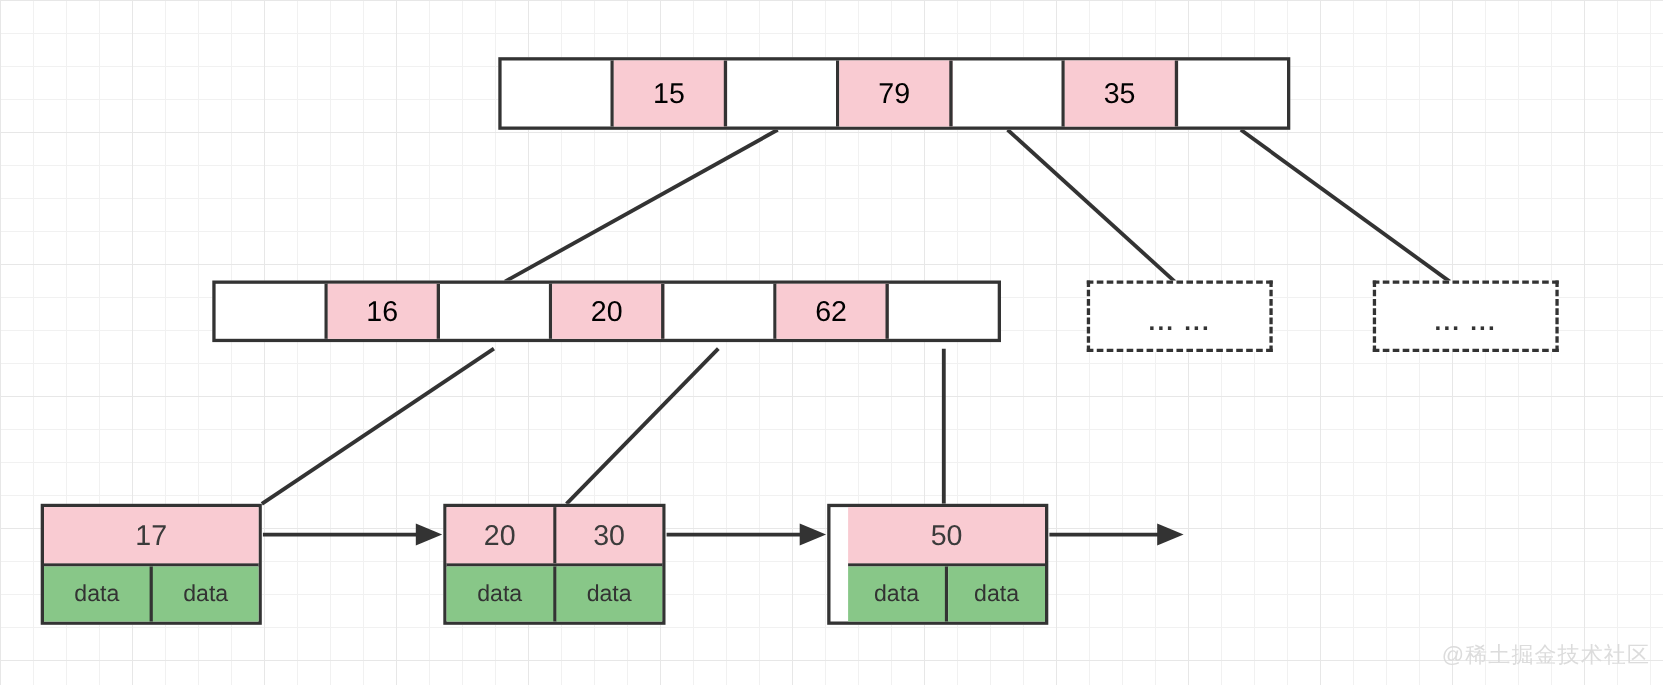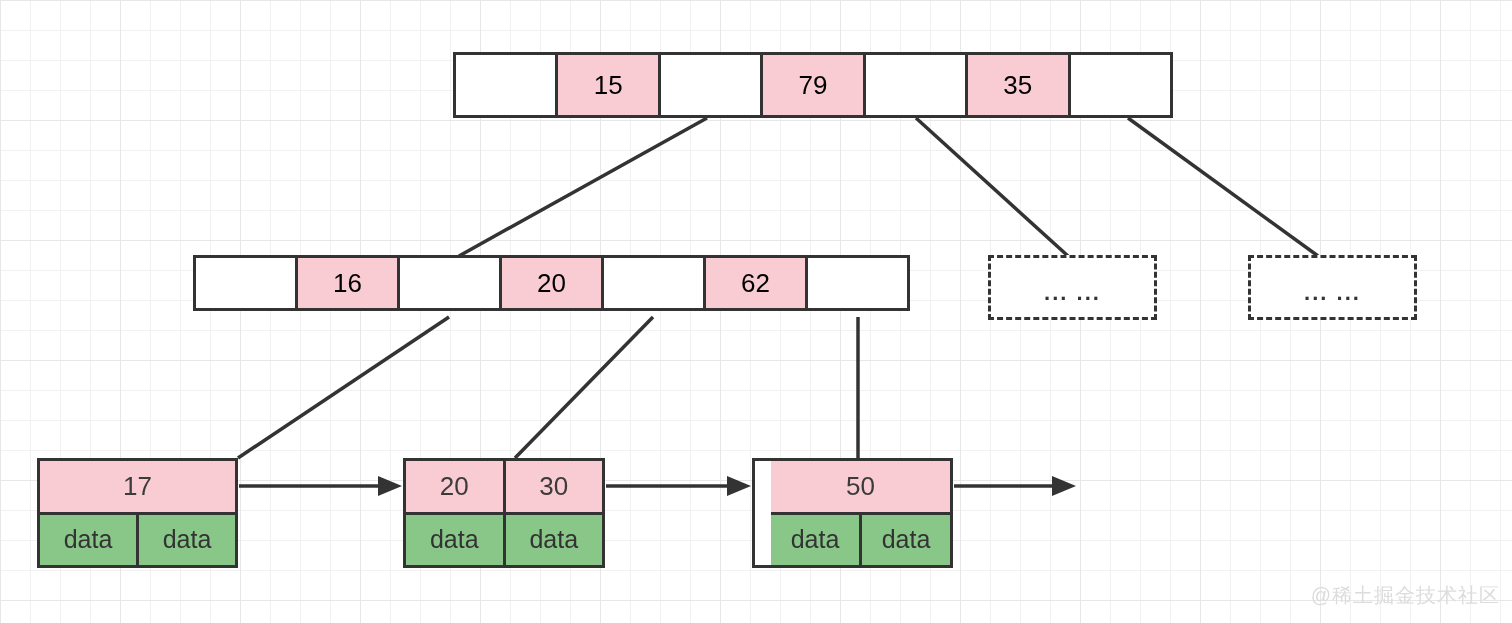--- a/index.html
+++ b/index.html
@@ -50,21 +50,21 @@
   }
   .leaf .row { display:flex; flex:1; }
   .leaf .row.keys { border-bottom:3.5px solid #333333; }
   .leaf .lcell {
     flex:1; display:flex; align-items:center; justify-content:center;
     border-right:3.5px solid #333333;
     font-size:26px; color:#3b3b3b;
   }
   .leaf .lcell:last-child { border-right:none; }
   .leaf .lcell.key { background:#f9cbd2; }
-  .leaf .lcell.data { background:#88c788; font-size:25px; color:#333333; }
+  .leaf .lcell.data { background:#88c788; font-size:21px; color:#333333; }
 
   .watermark {
     position:absolute; right:12px; bottom:14px;
     font-size:20px; color:#dcdcdc; letter-spacing:1px;
   }
 </style>
 </head>
 <body>
 
 <div class="canvas">

